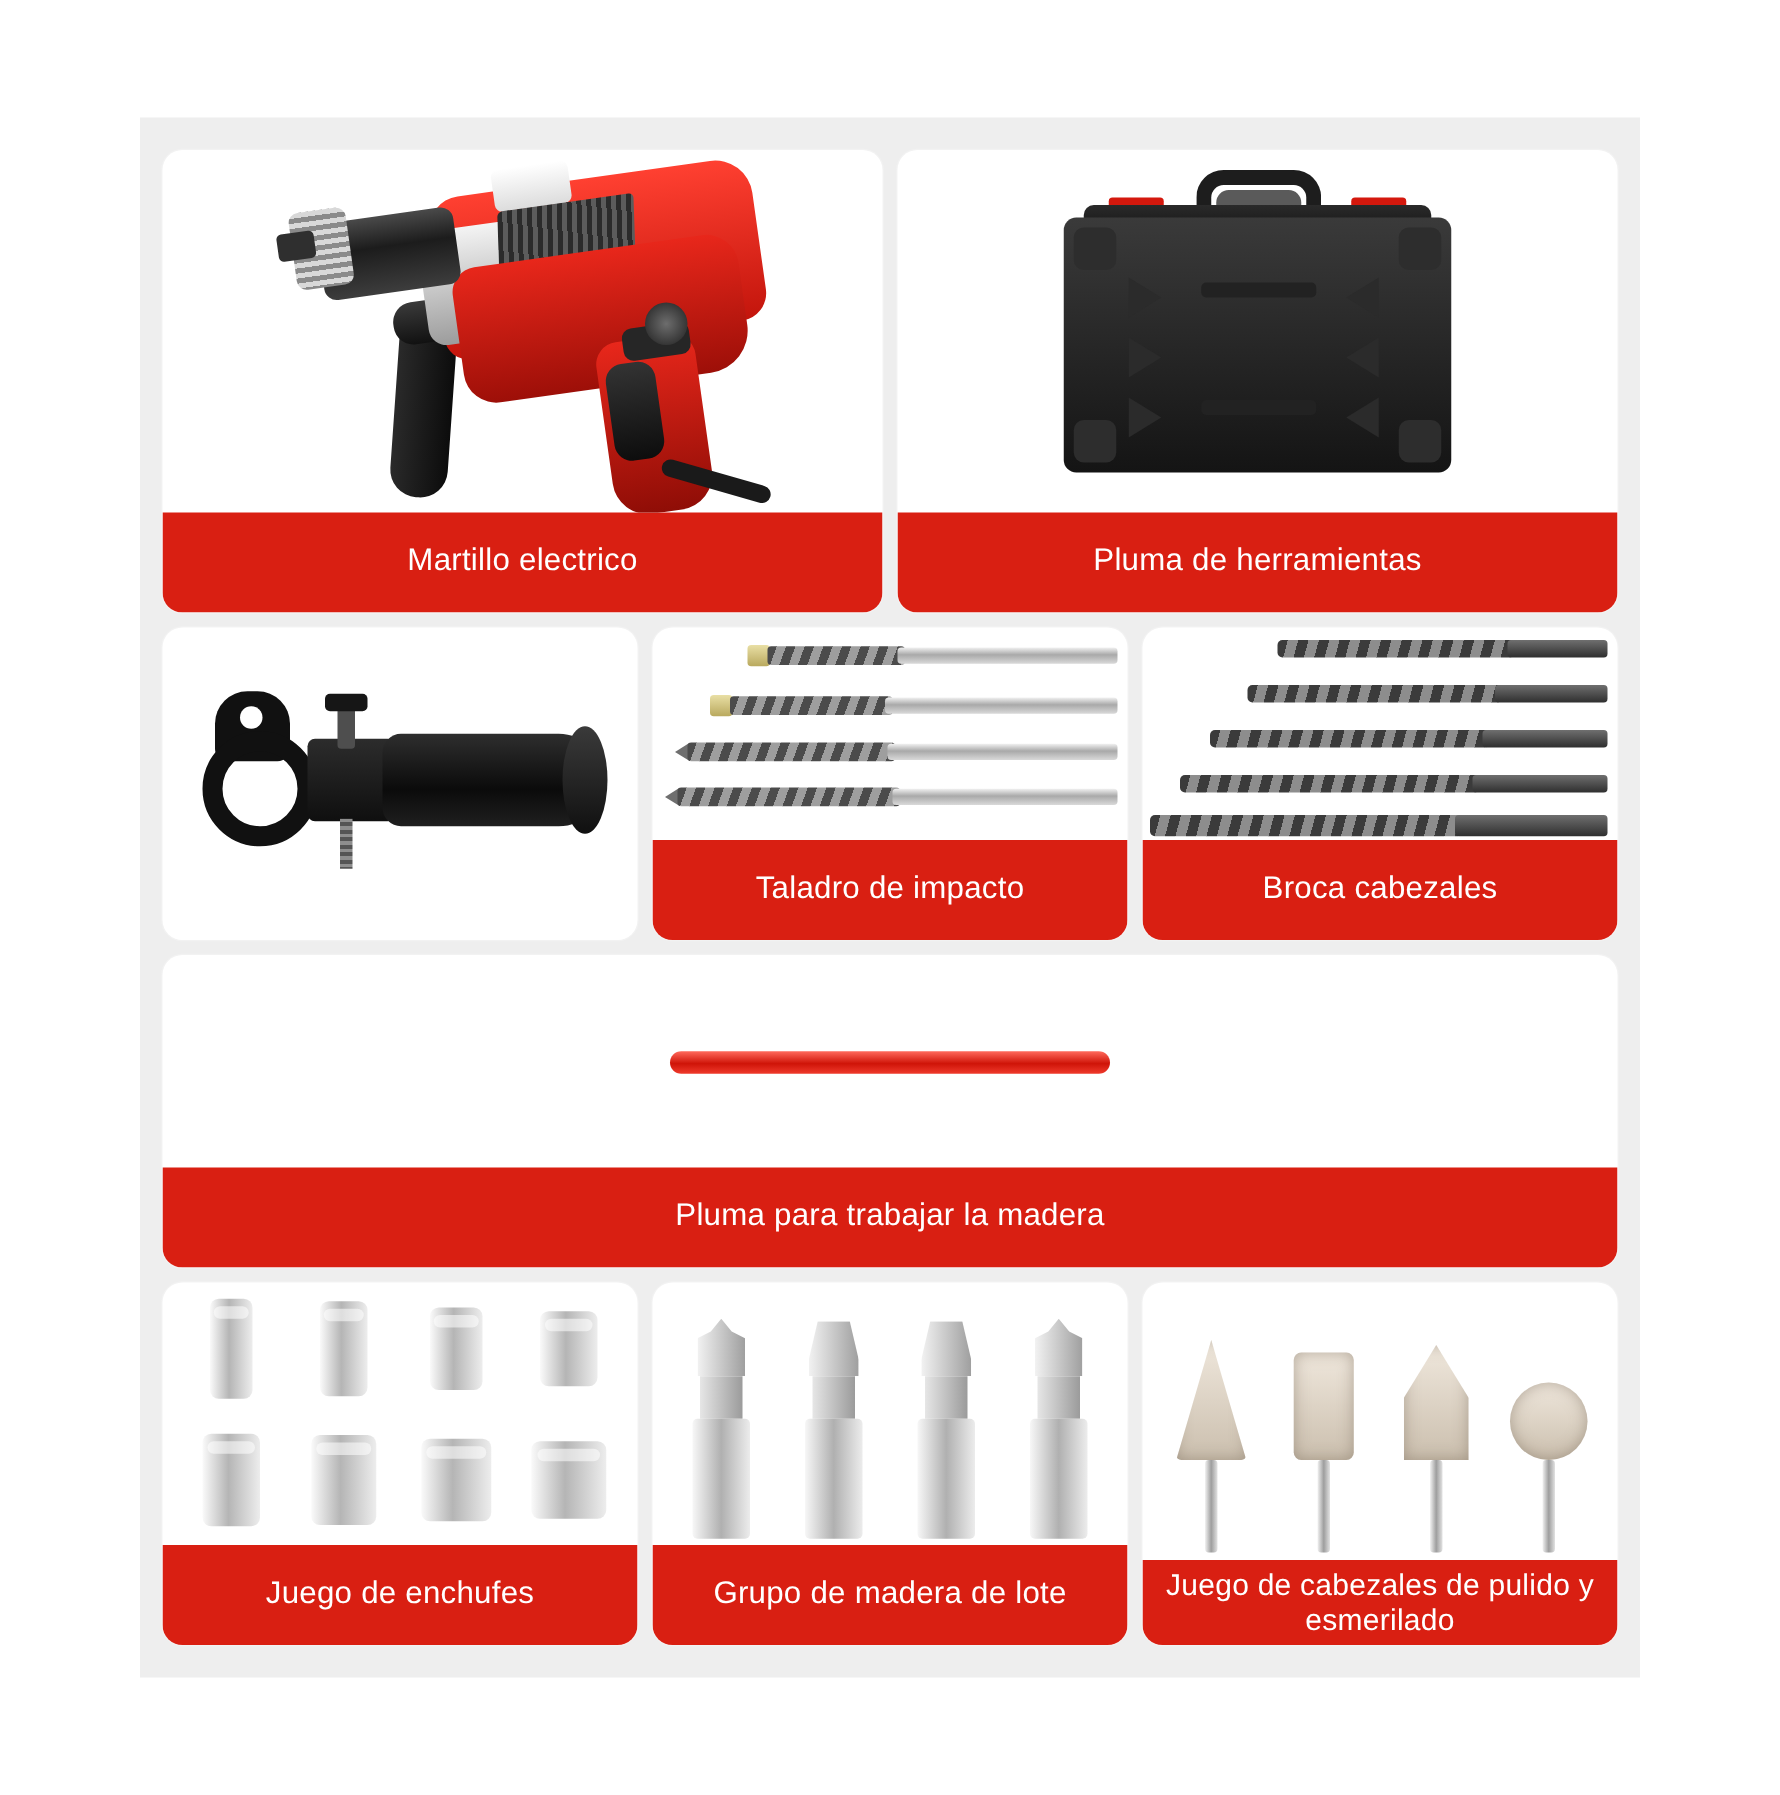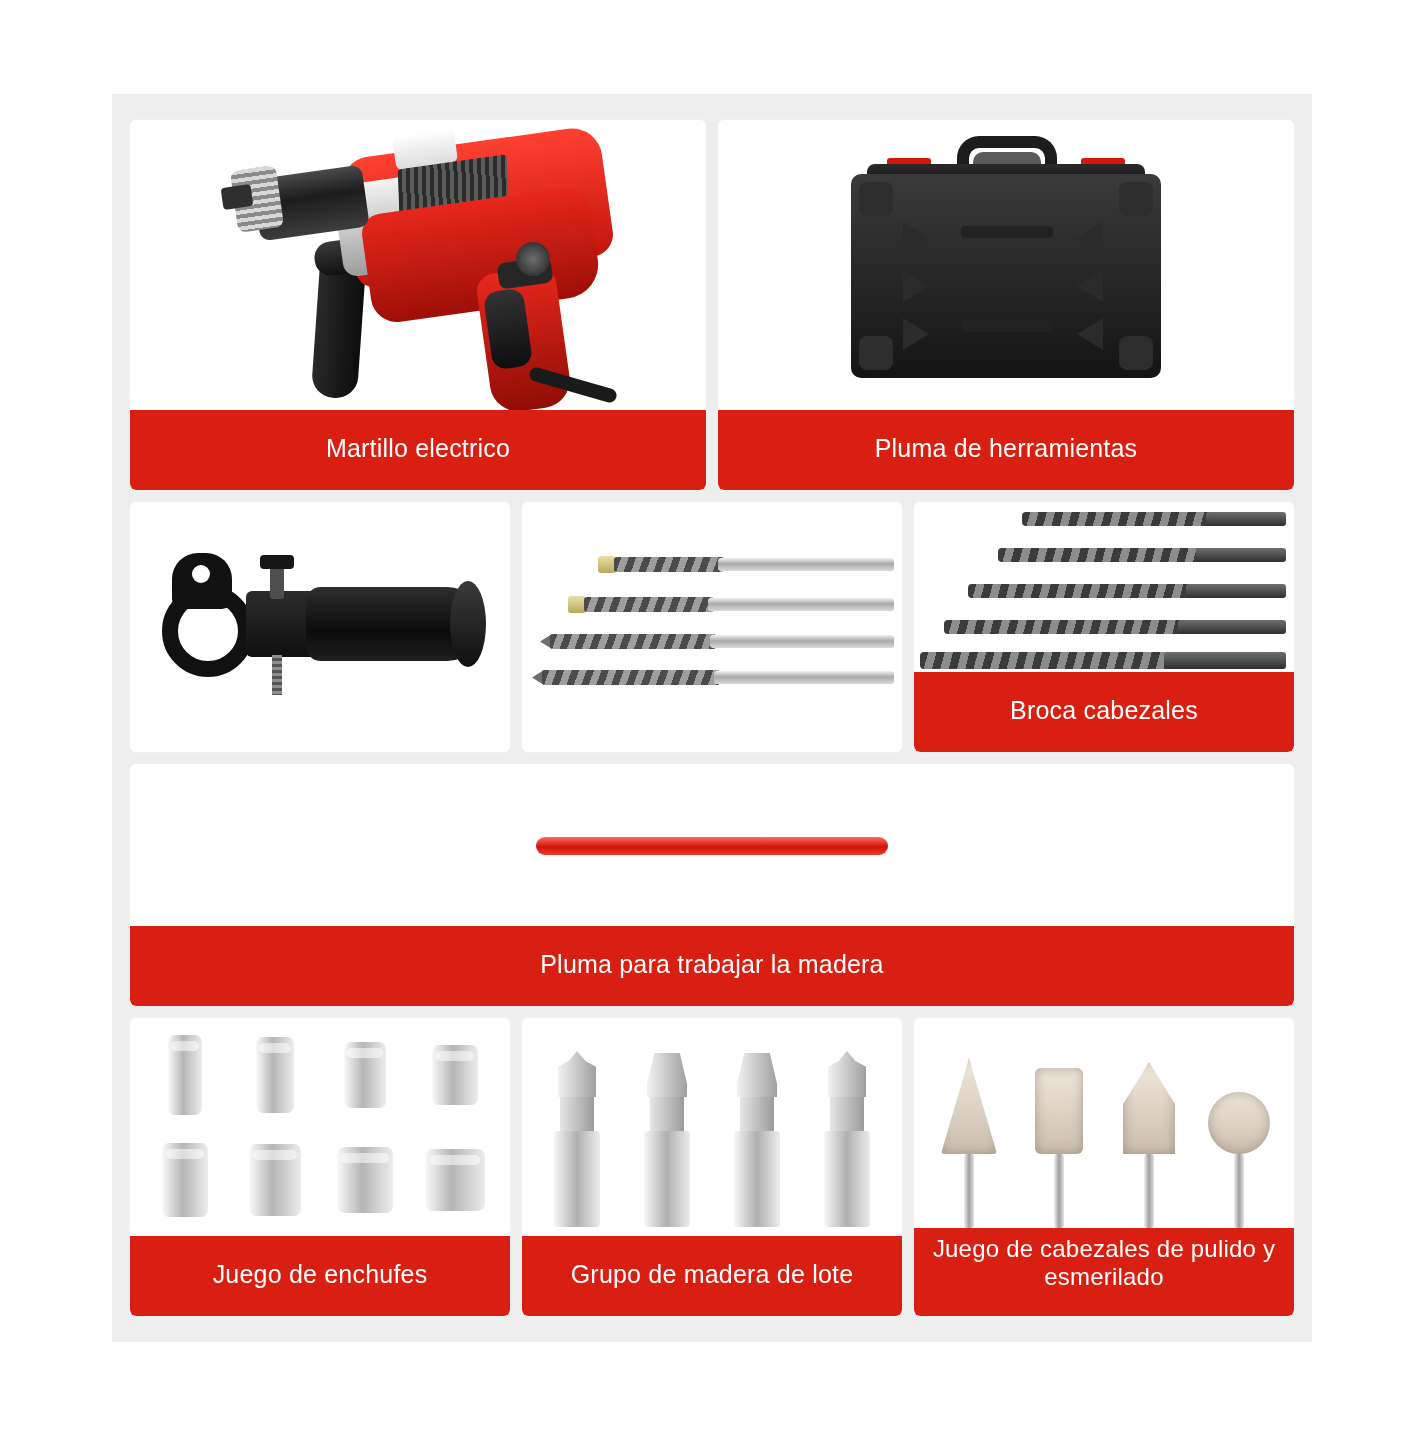--- a/index.html
+++ b/index.html
@@ -41,21 +41,21 @@
     box-sizing: border-box;
   }
   .row {
     display: flex;
     gap: 12px;
     flex: 1 1 0;
   }
   .card {
     position: relative;
     background: #ffffff;
-    border-radius: 6px;
+    border-radius: 16px;
     display: flex;
     flex-direction: column;
     overflow: hidden;
     box-shadow: 0 0 0 1px #f2f2f2;
   }
   .card.w2 { flex: 2 1 0; }
   .card.w1 { flex: 1 1 0; }
   .art {
     flex: 1 1 auto;
     position: relative;
@@ -71,21 +71,21 @@
     font-size: 25px;
     line-height: 1.18;
     padding: 10px 6px 12px;
     border-radius: 0 0 6px 6px;
     letter-spacing: 0.2px;
     min-height: 58px;
     display: flex;
     align-items: center;
     justify-content: center;
   }
-  .caption.two-line { font-size: 24px; padding: 6px 6px 24px; }
+  .caption.two-line { font-size: 24px; padding: 6px 6px 4px; }
 
   
   .drill-wrap { position: relative; width: 440px; height: 290px; }
   .d-body {
     position: absolute; left: 150px; top: 22px; width: 260px; height: 130px;
     background: linear-gradient(#ff4031, #c3150c);
     border-radius: 26px 30px 22px 18px;
     transform: rotate(-8deg);
   }
   .d-body2 {
@@ -484,20 +484,21 @@
 
             <div class="brad" style="left:18px;top:92px"></div>
             <div class="flute" style="left:28px;top:92px;width:166px"></div>
             <div class="bit" style="left:188px;top:93px;width:184px"></div>
 
             <div class="brad" style="left:10px;top:128px"></div>
             <div class="flute" style="left:20px;top:128px;width:178px"></div>
             <div class="bit" style="left:192px;top:129px;width:180px"></div>
           </div>
         </div>
+        <div class="caption">Taladro de impacto</div>
       </div>
 
       <div class="card w1">
         <div class="art">
           <div class="tw-wrap">
             <div class="tw" style="left:108px;top:10px;width:190px"></div>
             <div class="tw-shank" style="left:292px;top:10px;width:80px"></div>
 
             <div class="tw" style="left:84px;top:46px;width:204px"></div>
             <div class="tw-shank" style="left:282px;top:46px;width:90px"></div>

